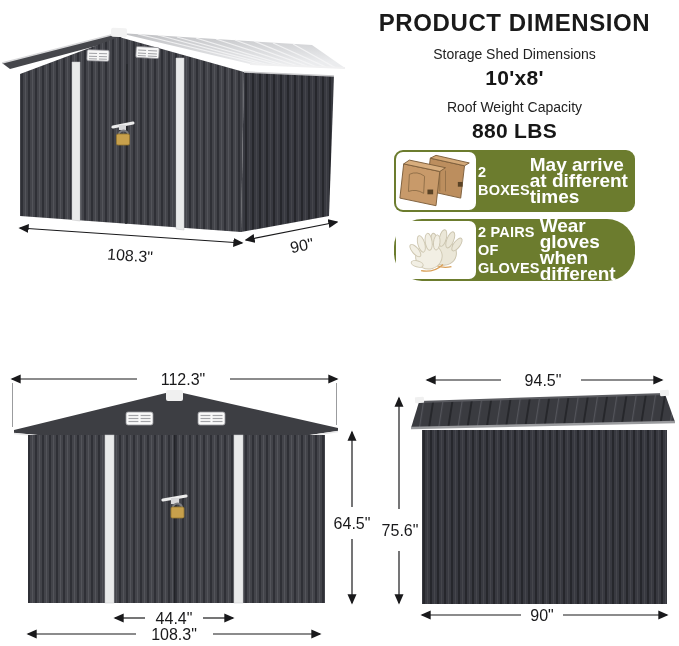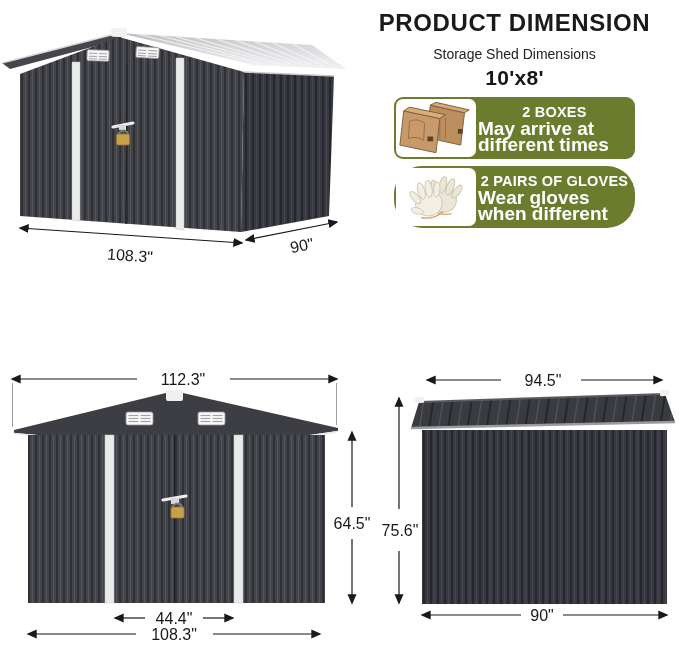--- a/index.html
+++ b/index.html
@@ -14,21 +14,21 @@
   .right-col{position:absolute;left:350px;top:8px;width:329px;text-align:center;}
   .rc-title{font-size:24px;font-weight:700;letter-spacing:.6px;line-height:27px;margin:1px 0 0 0;color:#1a1a1a;}
   .spec{margin-top:7px;}
   .spec-label{font-size:14px;font-weight:400;line-height:23px;color:#222;}
   .spec-value{font-size:21px;font-weight:700;line-height:23px;letter-spacing:.3px;color:#161616;}
   .callout{width:241px;height:62px;margin:8px auto 0 auto;border-radius:9px;
            background:#6c7c2e;display:flex;align-items:stretch;text-align:left;}
   .callout+.callout{margin-top:7px;border-radius:28px;}
   .callout-img{width:80px;margin:2px;background:#fff;border-radius:7px;display:flex;
                align-items:center;justify-content:center;overflow:hidden;}
-  .callout-text{flex:1;display:flex;flex-direction:column;align-items:center;
+  .callout-text{flex:1;display:flex;flex-direction:row;align-items:center;
                 justify-content:center;color:#fff;padding:2px 4px 2px 0;}
   .callout-title{font-size:14.5px;font-weight:700;line-height:18px;letter-spacing:.2px;}
   .callout-sub{font-size:19px;font-weight:700;line-height:16px;}
   .dimline{stroke:#19191b;stroke-width:1.2;fill:none;}
   .extline{stroke:#9b9c9e;stroke-width:1;fill:none;}
 </style>
 </head>
 <body>
 
 <div class="canvas">
@@ -125,20 +125,24 @@
 
   <div class="right-col">
     <div class="rc-title">PRODUCT DIMENSION</div>
 
     <div class="spec">
       <div class="spec-label">Storage Shed Dimensions</div>
       <div class="spec-value">10'x8'</div>
     </div>
     <div class="spec">
     </div>
+    <div class="spec">
+      <div class="spec-label">Roof Weight Capacity</div>
+      <div class="spec-value">880 LBS</div>
+    </div>
 
     <div class="callout">
       <div class="callout-img">
         <svg width="76" height="56" viewBox="0 0 80 58">
           <g stroke="#7d5f3c" stroke-width="1">
             <polygon points="34,5 70,13 66,47 30,39" fill="#bc8e5e"></polygon>
             <polygon points="34,5 40,2 75,10 70,13" fill="#d3a877"></polygon>
             <path d="M44,16 l0,24 m6,-22 l0,22" fill="none" stroke="#8a6a44" stroke-width="0.8"></path>
             <polygon points="6,11 44,19 40,55 2,47" fill="#c89a6a"></polygon>
             <polygon points="6,11 12,7 50,15 44,19" fill="#d8ae7e"></polygon>

